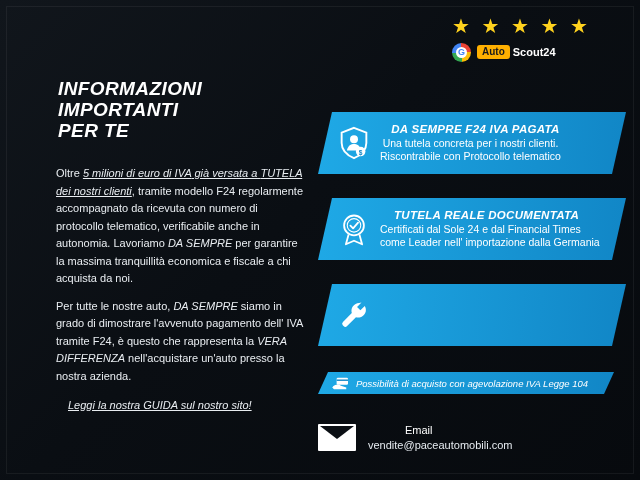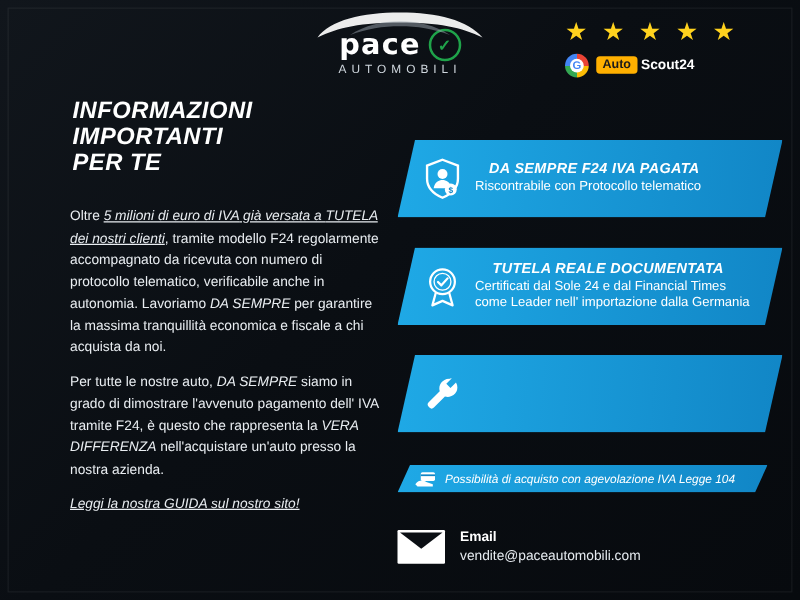--- a/index.html
+++ b/index.html
@@ -144,40 +144,29 @@
   }
   .mail-ic{
     width:38px;height:27px;background:#ffffff;position:relative;flex:0 0 38px;border-radius:1px;
   }
   .mail-ic:after{
     content:"";position:absolute;left:2px;top:2px;width:0;height:0;
     border-left:17px solid transparent;border-right:17px solid transparent;
     border-top:13px solid #0b0f14;
   }
   .mail-txt{margin-left:12px;color:#ffffff;}
-  .mail-h{font-size:11px;font-weight:bold;}
+  .mail-h{font-size:11px;font-weight:normal;margin-left:37px;}
   .mail-v{font-size:11px;margin-top:3px;color:#e6ebf0;}
 </style>
 </head>
 <body>
 
 <div class="poster">
   <div class="frame"></div>
 
-  <div class="logo-wrap">
-    <svg class="logo-swoosh" viewBox="0 0 140 26">
-      <path d="M4 22 C14 8 40 2 70 2 C100 2 124 8 136 22 C120 14 100 10 70 10 C40 10 20 14 4 22 Z" fill="#ffffff" opacity="0.92"></path>
-      <path d="M30 20 C42 12 56 9 70 9 C84 9 98 12 110 20 C96 15 84 13 70 13 C56 13 44 15 30 20 Z" fill="#9aa4ad" opacity="0.5"></path>
-    </svg>
-    <div class="logo-row">
-      <span class="logo-text">pace</span>
-      <span class="logo-check">✓</span>
-    </div>
-    <div class="logo-sub">AUTOMOBILI</div>
-  </div>
 
   <div class="stars">
     <span class="star">★</span>
     <span class="star">★</span>
     <span class="star">★</span>
     <span class="star">★</span>
     <span class="star">★</span>
   </div>
 
   <div class="badges">
@@ -192,37 +181,38 @@
 
   <div class="title">
     <div>INFORMAZIONI</div>
     <div>IMPORTANTI</div>
     <div>PER TE</div>
   </div>
 
   <div class="body-text">
     <p style="margin:0 0 10px 0;"><span>Oltre </span><b class="u"><i><span>5 milioni di euro di IVA</span></i></b><i class="u"><span> già versata a </span></i><b class="u"><i><span>TUTELA</span></i></b><i class="u"><span> dei nostri clienti</span></i><span>, tramite modello F24 </span><b><span>regolarmente accompagnato</span></b><span> da ricevuta con </span><b><span>numero di protocollo telematico</span></b><span>, verificabile anche in autonomia. Lavoriamo </span><b><i><span>DA SEMPRE</span></i></b><span> per garantire la massima tranquillità economica e fiscale a chi acquista da noi.</span></p>
     <p style="margin:0 0 10px 0;"><b><span>Per tutte le nostre auto, </span></b><b><i><span>DA SEMPRE</span></i></b><span> siamo in grado di dimostrare l'avvenuto pagamento dell' IVA tramite F24, è questo che rappresenta la </span><b><i><span>VERA DIFFERENZA</span></i></b><span> nell'acquistare un'auto </span><b><span>presso la nostra azienda.</span></b></p>
-    <p style="margin:0;"><b class="u"><i><span>Leggi la nostra GUIDA sul nostro sito!</span></i></b></p>
+    <p style="margin:12px;"><b class="u"><i><span>Leggi la nostra GUIDA sul nostro sito!</span></i></b></p>
   </div>
 
   <div class="card c1" style="top:112px;">
     <div class="shape"></div>
     <div class="inner">
       <div class="ic">
         <svg viewBox="0 0 40 40" width="38" height="38">
           <path d="M20 4 L33 9 V20 C33 28 27 33 20 36 C13 33 7 28 7 20 V9 Z" fill="none" stroke="#ffffff" stroke-width="2"></path>
           <circle cx="20" cy="16" r="4.2" fill="#ffffff"></circle>
           <path d="M12.5 28 C13.5 22.5 17 21 20 21 C23 21 26.5 22.5 27.5 28 Z" fill="#ffffff"></path>
           <circle cx="27" cy="29" r="5" fill="#ffffff"></circle>
           <text x="27" y="32.3" font-size="7" font-family="Liberation Sans, sans-serif" font-weight="bold" fill="#1186c6" text-anchor="middle">$</text>
         </svg>
       </div>
       <div class="txt">
         <div class="hd">DA SEMPRE F24 IVA PAGATA</div>
+        <div class="ln">Una tutela concreta per i nostri clienti.</div>
         <div class="ln">Riscontrabile con Protocollo telematico</div>
       </div>
     </div>
   </div>
 
   <div class="card c2" style="top:198px;">
     <div class="shape"></div>
     <div class="inner">
       <div class="ic">
         <svg viewBox="0 0 40 40" width="36" height="36">

